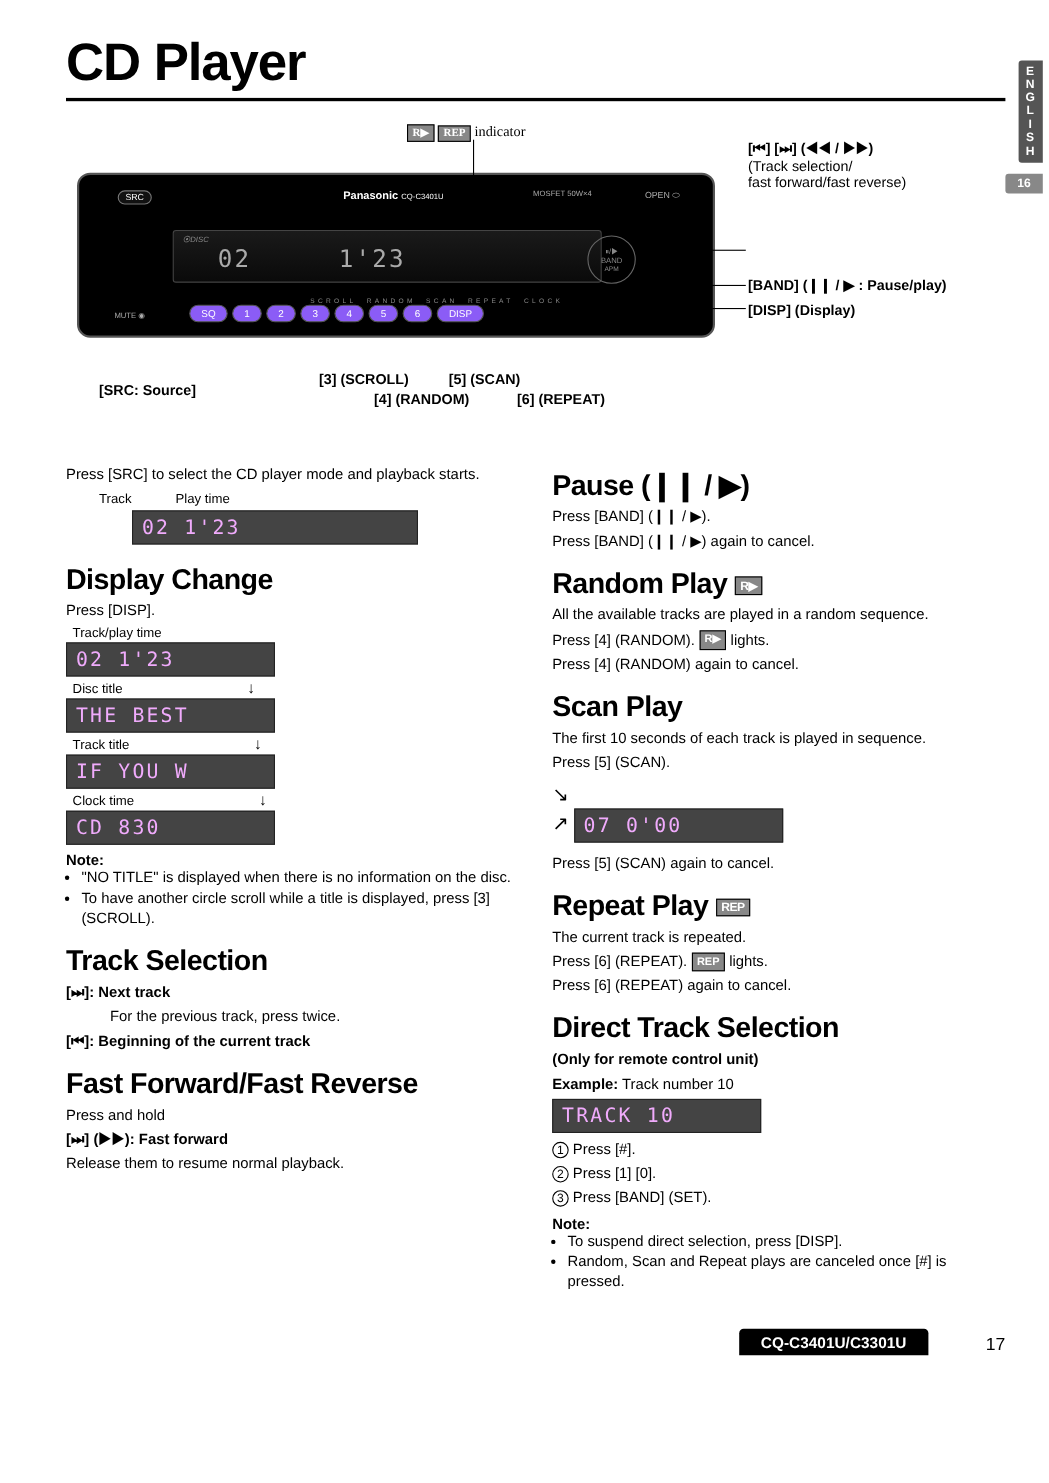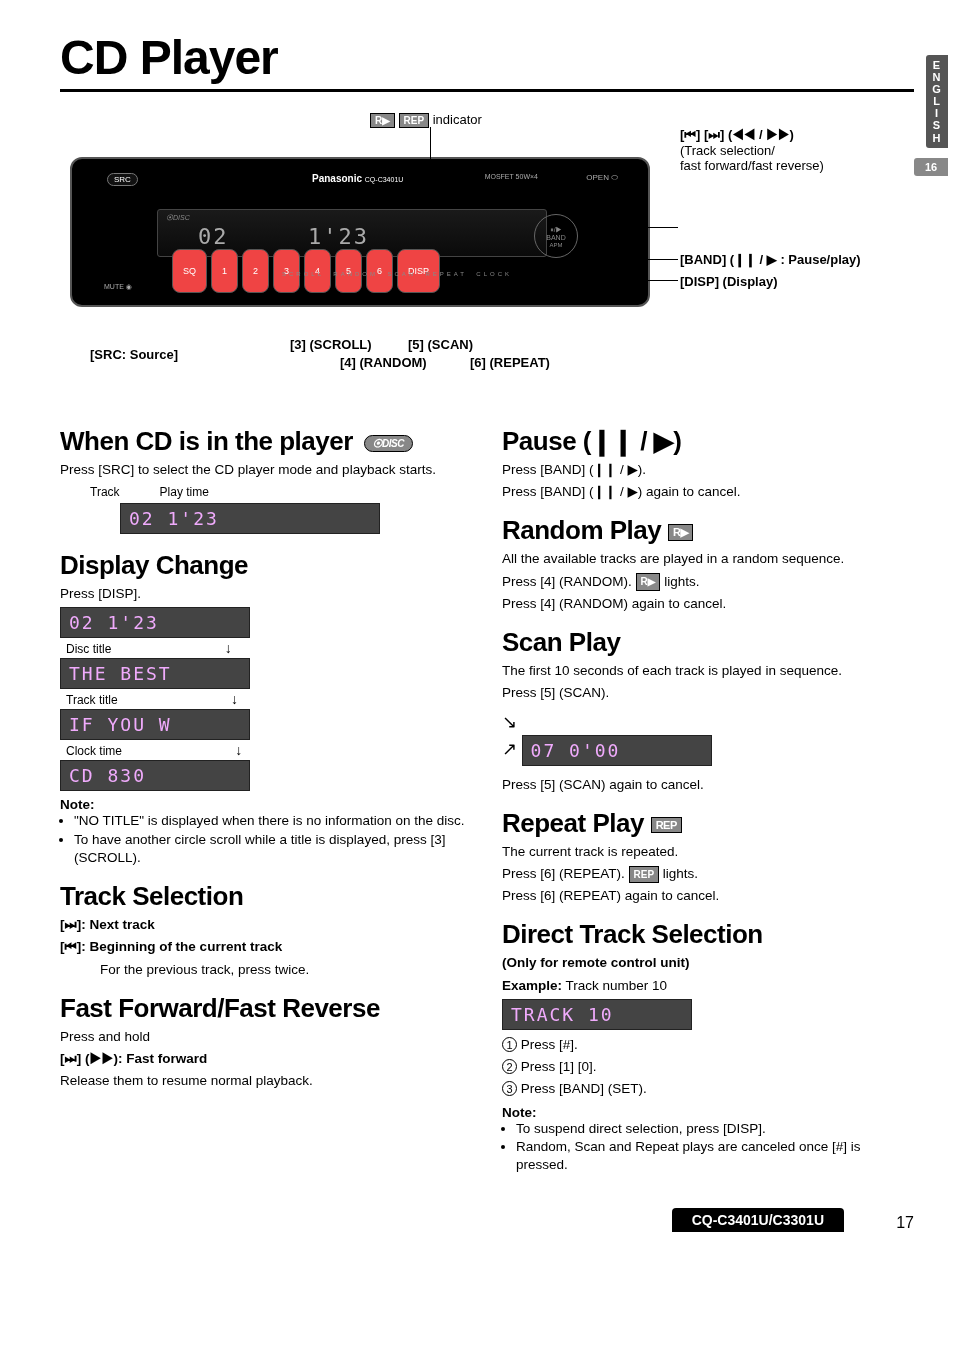--- a/index.html
+++ b/index.html
@@ -6,26 +6,26 @@
   body { font-family: Arial, Helvetica, sans-serif; background: #fff; color: #000; width: 954px; margin: 0 auto; position: relative; padding: 30px 40px 20px 60px; }
   .title { font-size: 48px; font-weight: 900; font-family: 'Arial Black', Arial, sans-serif; letter-spacing: -1px; }
   .title-underline { height: 3px; background: #000; margin-top: 4px; margin-bottom: 20px; }
   .side-tab { position: absolute; right: 6px; top: 55px; background: #555; color: #fff; width: 22px; text-align: center; font-size: 11px; font-weight: bold; padding: 4px 0; letter-spacing: 1px; border-radius: 3px 0 0 3px; line-height: 1.1; }
   .page-num-tab { position:absolute; right:6px; top:158px; background:#888; color:#fff; width:34px; text-align:center; font-size:11px; font-weight:bold; padding:3px 0; border-radius:3px 0 0 3px;}
   .diagram-area { position: relative; height: 300px; margin-bottom: 10px; }
   .stereo { position: absolute; left: 10px; top: 45px; width: 580px; height: 150px; background: #000; border-radius: 12px; border: 2px solid #555; }
   .stereo-lcd { position: absolute; left: 85px; top: 50px; width: 390px; height: 48px; background: linear-gradient(#1a1a1a, #0a0a0a); border: 1px solid #444; border-radius: 3px; }
   .seg-big { font-family: monospace; color: #aaa; font-size: 22px; letter-spacing: 2px; position: absolute; }
   .btn-row { position: absolute; bottom: 12px; left: 100px; display: flex; gap: 4px; }
-  .pill-btn { background: #ef4444; color: #fff; font-size: 9px; padding: 16px 10px; border-radius: 8px; border: 1px solid #555; }
+  .pill-btn { background: #8b5cf6; color: #fff; font-size: 9px; padding: 2px 10px; border-radius: 8px; border: 1px solid #555; }
   .src-btn { position: absolute; left: 35px; top: 14px; background: #111; color: #fff; font-size: 8px; padding: 1px 6px; border: 1px solid #777; border-radius: 8px; }
   .callout { position: absolute; font-size: 13px; }
   .callout b, .bold { font-weight: bold; }
   .callout-line { position: absolute; background: #000; }
-  .rep-ind { position: absolute; left: 310px; top: 0px; font-size: 13px; }
+  .rep-ind { position: absolute; left: 310px; top: 0px; font-size: 13px; font-family: Liberation Serif, serif; }
   .rep-badge { display: inline-block; background: #888; color: #fff; font-size: 10px; font-weight: bold; padding: 1px 4px; border: 1px solid #000; vertical-align: middle; }
   .columns { display: flex; gap: 30px; }
   .col { flex: 1; }
   h2 { font-family: 'Arial Black', Arial, sans-serif; font-size: 26px; font-weight: 900; margin-top: 14px; margin-bottom: 4px; letter-spacing: -0.5px; }
   h2.first { margin-top: 4px; }
   .body-text { font-size: 13.5px; line-height: 1.35; margin-bottom: 4px; }
   .note-head { font-weight: bold; font-size: 13.5px; margin-top: 6px; }
   ul.notes { list-style: disc; margin-left: 14px; font-size: 13.5px; line-height: 1.35; }
   .lcd-strip { background: #444; color: #f0abfc; font-family: monospace; font-size: 18px; padding: 4px 8px; margin: 2px 0; width: 190px; letter-spacing: 2px; border: 1px solid #222; display:block; }
   .lcd-strip.wide { width: 260px; display:inline-block; }
@@ -103,52 +103,49 @@
 
   <div class="callout-line" style="left:370px; top:15px; width:1px; height:40px;"></div>
   <div class="callout-line" style="left:570px; top:115px; width:48px; height:1px;"></div>
   <div class="callout-line" style="left:570px; top:147px; width:48px; height:1px;"></div>
   <div class="callout-line" style="left:495px; top:168px; width:123px; height:1px;"></div>
 </div>
 
 <div class="columns">
   <div class="col">
 
-    <h2 class="first">
-      <span>When CD is in the player</span>
-      <span class="disc-badge">⦿DISC</span>
-    </h2>
     <p class="body-text">Press [SRC] to select the CD player mode and playback starts.</p>
     <div class="track-labels">
       <span>Track</span>
       <span>Play time</span>
     </div>
     <div style="margin-left:60px;"><span class="lcd-strip wide">02   1'23</span></div>
 
     <h2>Display Change</h2>
     <p class="body-text">Press [DISP].</p>
 
+    <div class="lcd-small-label">Track/play time</div>
     <span class="lcd-strip">02    1'23</span>
     <div class="lcd-small-label"><span>Disc title</span> <span class="arrow-down">↓</span></div>
     <span class="lcd-strip">THE   BEST</span>
     <div class="lcd-small-label"><span>Track title</span> <span class="arrow-down">↓</span></div>
     <span class="lcd-strip">IF  YOU  W</span>
     <div class="lcd-small-label"><span>Clock time</span> <span class="arrow-down">↓</span></div>
     <span class="lcd-strip">CD     830</span>
 
     <p class="note-head">Note:</p>
     <ul class="notes">
       <li>"NO TITLE" is displayed when there is no information on the disc.</li>
       <li>To have another circle scroll while a title is displayed, press [3] (SCROLL).</li>
     </ul>
 
     <h2>Track Selection</h2>
     <p class="body-text"><b>[⏭]: Next track</b></p>
+    <p class="body-text" style="margin-left:40px;">        For the previous track, press twice.</p>
     <p class="body-text"><b>[⏮]: Beginning of the current track</b></p>
-    <p class="body-text" style="margin-left:40px;">        For the previous track, press twice.</p>
 
     <h2>Fast Forward/Fast Reverse</h2>
     <p class="body-text">Press and hold</p>
     <p class="body-text"><b>[⏭] (▶▶): Fast forward</b></p>
     <p class="body-text">Release them to resume normal playback.</p>
   </div>
 
   <div class="col">
     <h2 class="first">Pause (❙❙ / ▶)</h2>
     <p class="body-text">Press [BAND] (❙❙ / ▶).</p>

